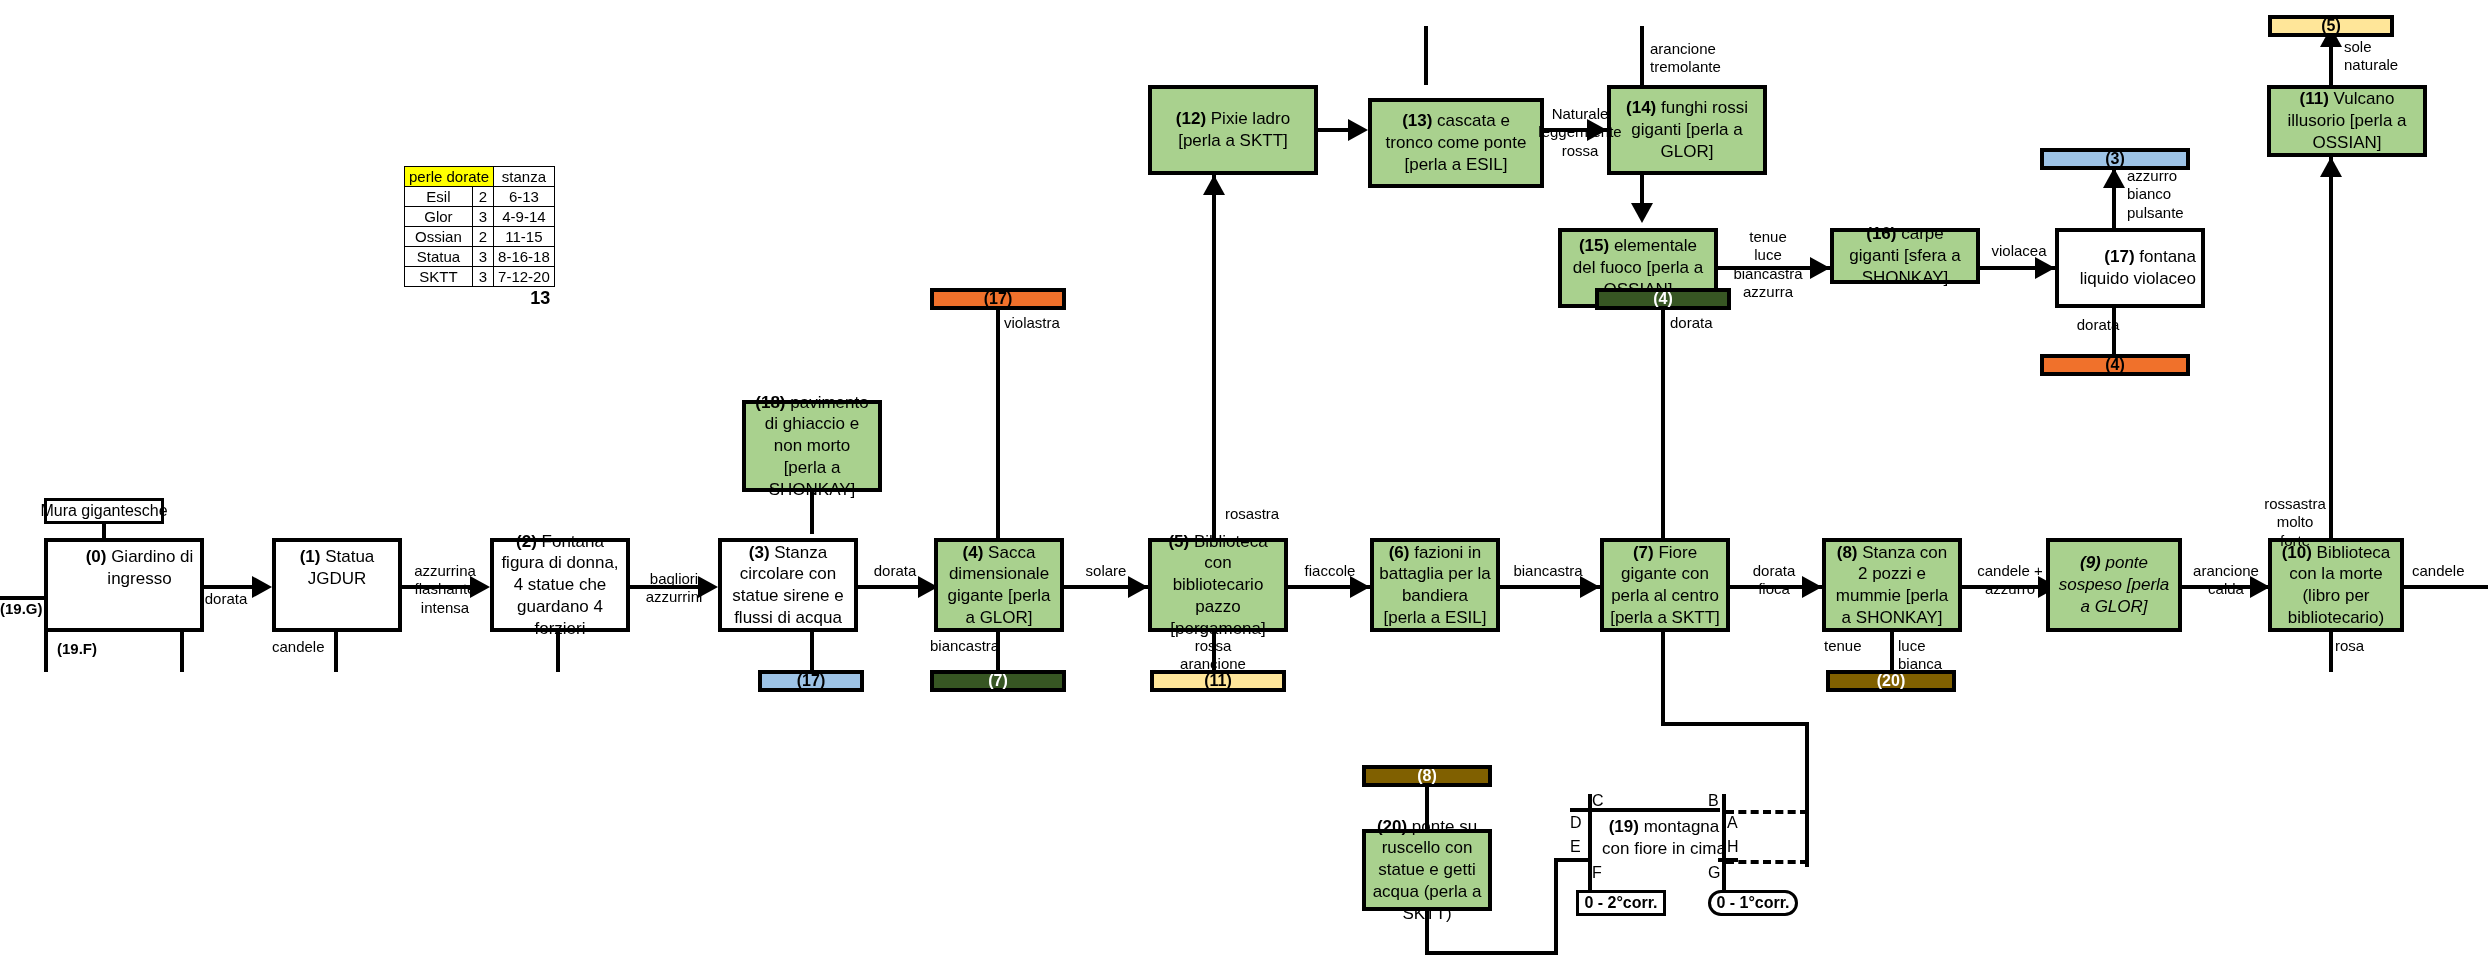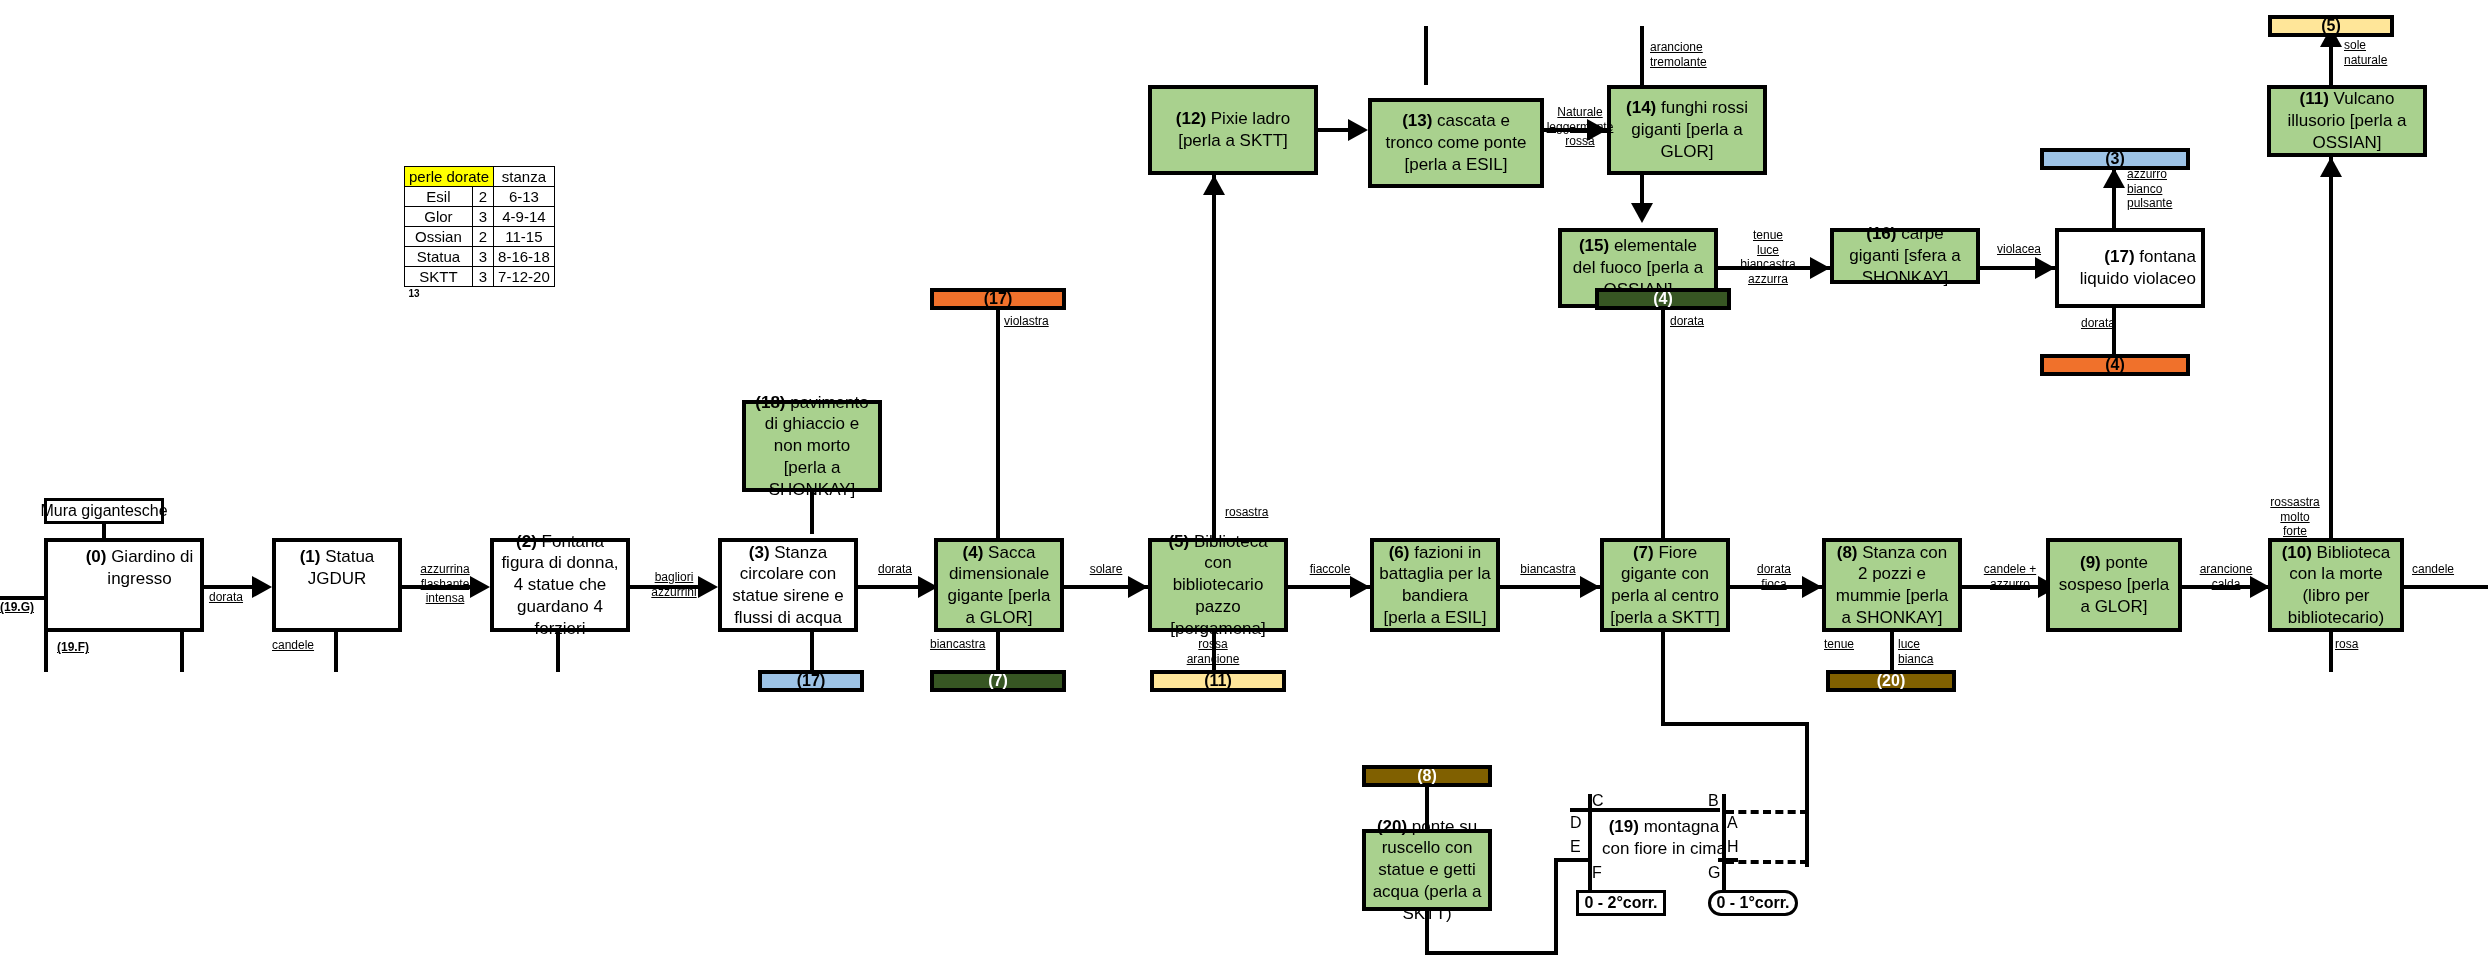--- a/index.html
+++ b/index.html
@@ -33,31 +33,31 @@
   
   .h{position:absolute;background:#000;height:4px;z-index:2;}
   .v{position:absolute;background:#000;width:4px;z-index:2;}
   .dash{position:absolute;height:0;border-top:4px dashed #000;z-index:2;}
   .arrow{position:absolute;width:0;height:0;z-index:4;}
   .ar-r{border-top:11px solid transparent;border-bottom:11px solid transparent;border-left:20px solid #000;}
   .ar-u{border-left:11px solid transparent;border-right:11px solid transparent;border-bottom:20px solid #000;}
   .ar-d{border-left:11px solid transparent;border-right:11px solid transparent;border-top:20px solid #000;}
 
   
-  .lbl{position:absolute;font-size:12px;line-height:1.22;text-align:center;
-       background:transparent;z-index:8;white-space:pre-line;text-decoration:underline;}
+  .lbl{position:absolute;font-size:15px;line-height:1.22;text-align:center;
+       background:transparent;z-index:8;white-space:pre-line;}
   .lbl.l{text-align:left;}
 
   
   #legend{position:absolute;left:404px;top:166px;z-index:9;}
   #legend table{border-collapse:collapse;font-size:15px;}
   #legend td,#legend th{border:1px solid #000;padding:1px 4px;text-align:center;font-weight:normal;}
   #legend th{font-weight:normal;}
   .hl{background:#FFFF00;font-weight:bold;}
-  #legend .total{border:none;font-weight:bold;font-size:10px;text-align:left;padding-top:1px;}
+  #legend .total{border:none;font-weight:bold;font-size:18px;text-align:right;padding-top:1px;}
 
   
   #m19{position:absolute;z-index:5;}
   #m19 .inner{position:absolute;font-size:17px;line-height:1.28;text-align:center;width:140px;}
   .cor{position:absolute;font-size:16px;z-index:9;}
 </style>
 </head>
 <body>
 
 <div id="canvas">
@@ -298,21 +298,21 @@
   <div class="lbl l" style="left:1824px;top:637px;width:62px;">tenue</div>
   <div class="lbl l" style="left:1898px;top:637px;width:66px;">luce
 bianca</div>
   <div class="pill p-brown" style="left:1826px;top:670px;width:130px;">(20)</div>
 
   <div class="h" style="left:1962px;top:585px;width:96px;"></div>
   <div class="arrow ar-r" style="left:2038px;top:576px;"></div>
   <div class="lbl" style="left:1962px;top:562px;width:96px;">candele +
 azzurro</div>
 
-  <div class="node green" style="left:2046px;top:538px;width:136px;height:94px;">
+  <div class="node green" style="left:2046px;top:538px;width:136px;height:94px;font-style:italic;">
       <span><b>(9)</b> ponte sospeso [perla a GLOR]</span>
     </div>
 
   <div class="h" style="left:2182px;top:585px;width:88px;"></div>
   <div class="arrow ar-r" style="left:2250px;top:576px;"></div>
   <div class="lbl" style="left:2182px;top:562px;width:88px;">arancione
 calda</div>
 
   <div class="node green" style="left:2268px;top:538px;width:136px;height:94px;">
       <span><b>(10)</b> Biblioteca con la morte (libro per bibliotecario)</span>

